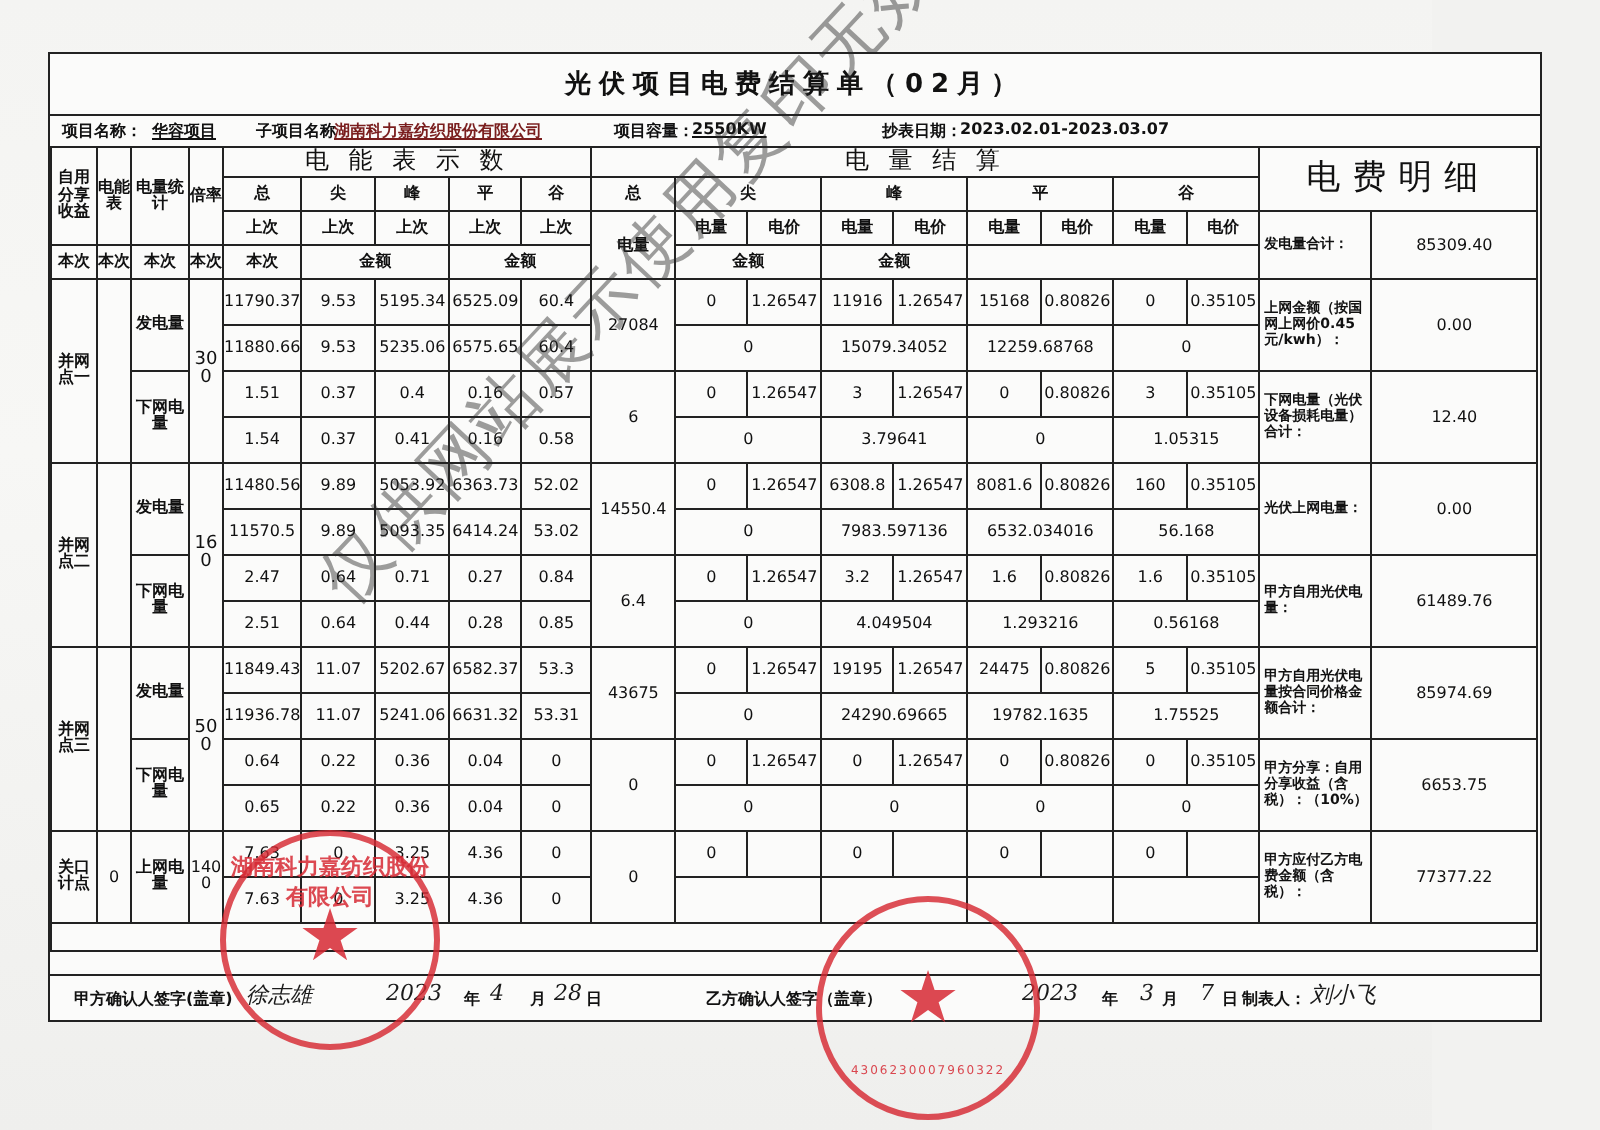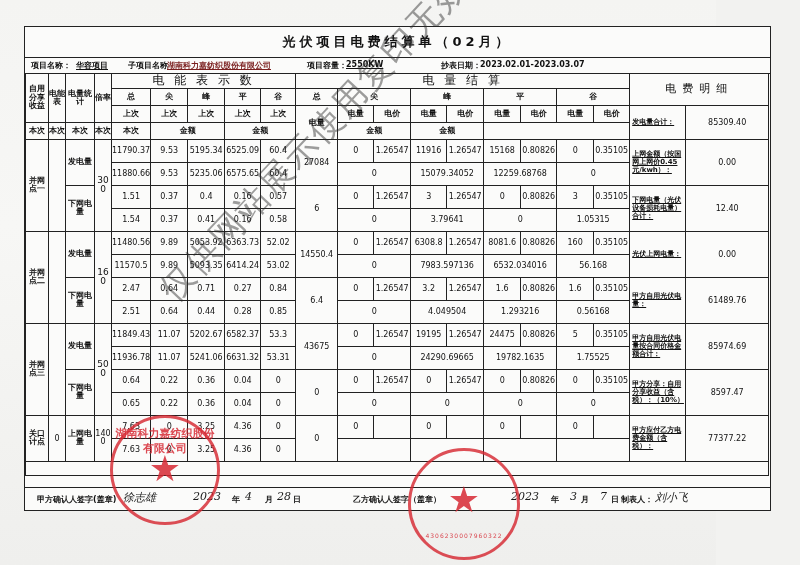--- a/index.html
+++ b/index.html
@@ -36,22 +36,22 @@
     position: absolute; left: 0; top: 46px;
     border-collapse: collapse; table-layout: fixed;
     font-size: 8px;
   }
   table.grid td {
     border: 1px solid #222; text-align: center; vertical-align: middle;
     padding: 0; line-height: 1.15; overflow: hidden; white-space: nowrap;
   }
   table.grid td.hdr { font-weight: bold; }
   table.grid td.big { font-size: 12px; letter-spacing: 3px; font-weight: normal; }
-  table.grid td.big2 { font-size: 11px; letter-spacing: 6px; }
-  table.grid td.lbl { text-align: left; font-weight: bold; font-size: 7px; padding-left: 2px; white-space: normal; text-decoration: underline; }
+  table.grid td.big2 { font-size: 17px; letter-spacing: 6px; }
+  table.grid td.lbl { text-align: left; font-weight: bold; font-size: 7px; padding-left: 2px; white-space: normal; }
   table.grid td.vtxt { white-space: normal; word-break: break-all; line-height: 1.05; }
 
   .footer-row {
     position: absolute; left: 0; bottom: 0; width: 745px; height: 22px;
     border-top: 1px solid #222; font-size: 8px; font-weight: bold;
   }
   .footer-row span { position: absolute; top: 6px; white-space: nowrap; }
   .hand { font-family: "DejaVu Serif", serif; font-style: italic; font-weight: normal; font-size: 11px; color: #1a1a1a; top: 2px !important; }
 
   .watermark {
@@ -337,21 +337,21 @@
         <td rowspan="2">0</td>
         <td>0</td>
         <td>1.26547</td>
         <td>0</td>
         <td>1.26547</td>
         <td>0</td>
         <td>0.80826</td>
         <td>0</td>
         <td>0.35105</td>
         <td rowspan="2" class="lbl">甲方分享：自用分享收益（含税）：（10%）</td>
-        <td rowspan="2">8597.47</td>
+        <td rowspan="2">6653.75</td>
       </tr>
       <tr style="height:23px">
         <td>0.65</td>
         <td>0.22</td>
         <td>0.36</td>
         <td>0.04</td>
         <td>0</td>
         <td colspan="2">0</td>
         <td colspan="2">0</td>
         <td colspan="2">0</td>

